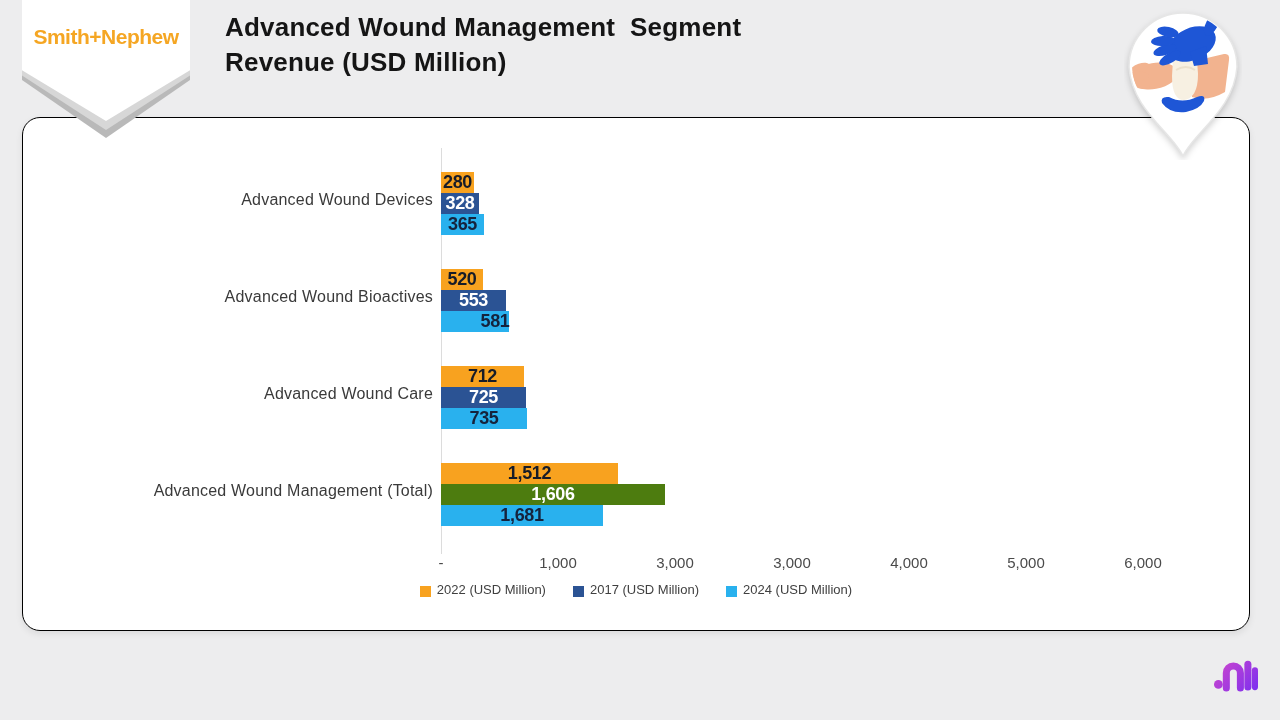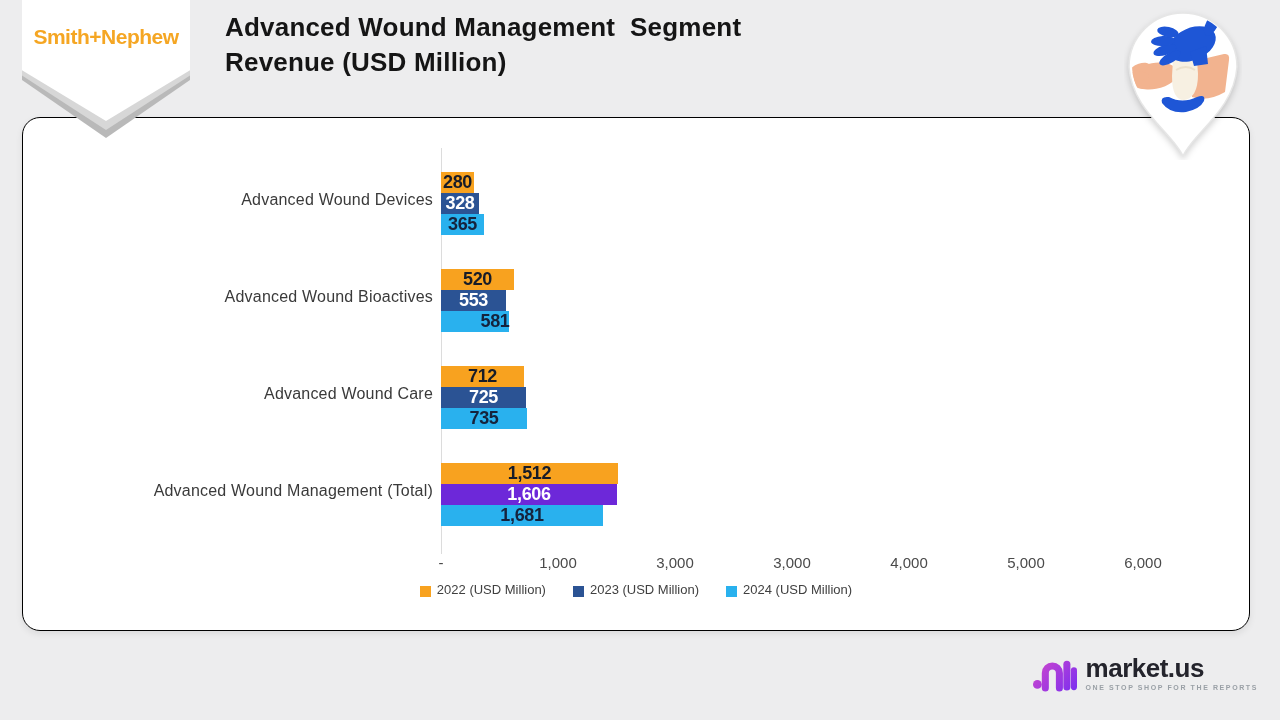--- a/index.html
+++ b/index.html
@@ -126,21 +126,21 @@
             <span style="color: rgb(255, 255, 255);">328</span>
           </div>
           <div class="bar-seg" style="width: 43px; background: rgb(41, 177, 238);">
             <span style="color: rgb(21, 35, 61);">365</span>
           </div>
         </div>
       </div>
       <div class="bar-row" style="top: 151px;">
         <div class="cat-label">Advanced Wound Bioactives</div>
         <div class="bar-stack">
-          <div class="bar-seg" style="width: 73px; background: rgb(248, 162, 31);">
+          <div class="bar-seg" style="width: 42px; background: rgb(248, 162, 31);">
             <span style="color: rgb(23, 28, 40);">520</span>
           </div>
           <div class="bar-seg" style="width: 65px; background: rgb(43, 83, 148);">
             <span style="color: rgb(255, 255, 255);">553</span>
           </div>
           <div class="bar-seg" style="width: 68px; background: rgb(41, 177, 238); padding-left: 40px;">
             <span style="color: rgb(21, 35, 61);">581</span>
           </div>
         </div>
       </div>
@@ -157,21 +157,21 @@
             <span style="color: rgb(21, 35, 61);">735</span>
           </div>
         </div>
       </div>
       <div class="bar-row" style="top: 345px;">
         <div class="cat-label">Advanced Wound Management (Total)</div>
         <div class="bar-stack">
           <div class="bar-seg" style="width: 177px; background: rgb(248, 162, 31);">
             <span style="color: rgb(23, 28, 40);">1,512</span>
           </div>
-          <div class="bar-seg" style="width: 176px; background: #6d28d9; align-items: center;">
+          <div class="bar-seg" style="width: 224px; background: #4d7c0f; align-items: center;">
             <span style="color: rgb(255, 255, 255);">1,606</span>
           </div>
           <div class="bar-seg" style="width: 162px; background: rgb(41, 177, 238);">
             <span style="color: rgb(21, 35, 61);">1,681</span>
           </div>
         </div>
       </div>
     </div>
   <div id="ticks">
       <div class="x-tick" style="left: 418px;">-</div>
@@ -182,21 +182,21 @@
       <div class="x-tick" style="left: 1003px;">5,000</div>
       <div class="x-tick" style="left: 1120px;">6,000</div>
     </div>
   <div class="legend" id="legend">
       <div class="legend-item">
         <span class="legend-swatch" style="background: rgb(248, 162, 31);"></span>
         <span>2022 (USD Million)</span>
       </div>
       <div class="legend-item">
         <span class="legend-swatch" style="background: rgb(43, 83, 148);"></span>
-        <span>2023 (USD Million)</span>
+        <span>2017 (USD Million)</span>
       </div>
       <div class="legend-item">
         <span class="legend-swatch" style="background: rgb(41, 177, 238);"></span>
         <span>2024 (USD Million)</span>
       </div>
     </div>
 </div>
 
 <div class="mus-logo">
   <svg width="44" height="40" viewBox="0 0 50 42">
@@ -204,17 +204,13 @@
       <linearGradient id="mg" x1="0" y1="0" x2="50" y2="42" gradientUnits="userSpaceOnUse">
         <stop offset="0" stop-color="#D84AC8"></stop>
         <stop offset="1" stop-color="#7B2FF0"></stop>
       </linearGradient>
     </defs>
     <circle cx="5" cy="34" r="5" fill="url(#mg)"></circle>
     <path d="M14,38 V21 a8,8 0 0 1 16,0 V38" fill="none" stroke="url(#mg)" stroke-width="8" stroke-linecap="round"></path>
     <line x1="38.5" y1="11" x2="38.5" y2="37" stroke="url(#mg)" stroke-width="8" stroke-linecap="round"></line>
     <line x1="46.5" y1="18" x2="46.5" y2="37" stroke="url(#mg)" stroke-width="7" stroke-linecap="round"></line>
   </svg>
-  <div class="mus-text-wrap">
-    <div class="mus-name">market.us</div>
-    <div class="mus-tagline">ONE STOP SHOP FOR THE REPORTS</div>
-  </div>
 </div>
 
 </body></html>

